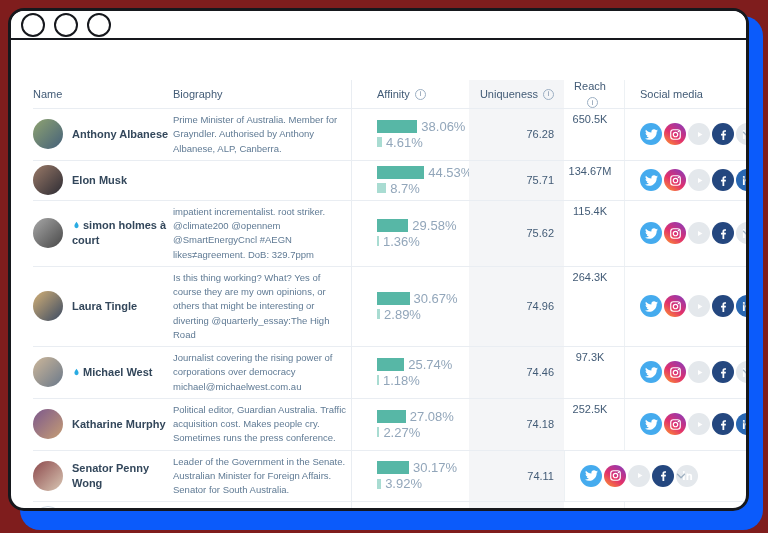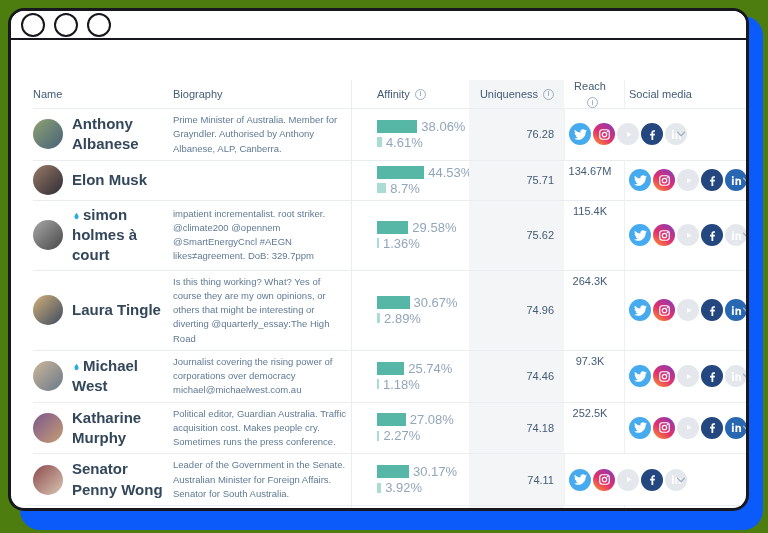--- a/index.html
+++ b/index.html
@@ -1,18 +1,18 @@
 <!DOCTYPE html>
 <html><head>
 <meta charset="utf-8">
 <style>
   * { margin:0; padding:0; box-sizing:border-box; }
   html,body { background:#ffffff; }
   body { font-family:"Liberation Sans", sans-serif; }
-  .stage { position:relative; width:768px; height:533px; background:#4d7c0f; overflow:hidden; }
+  .stage { position:relative; width:768px; height:533px; background:#7f1d1d; overflow:hidden; }
 
   .backdrop { position:absolute; left:20px; top:16px; width:743px; height:514px;
               border-radius:20px; background:#0b5bfb; }
 
   .window { position:absolute; left:8px; top:8px; width:741px; height:503px;
             background:#fff; border:3px solid #16181d; border-radius:16px; overflow:hidden; }
 
   .titlebar { height:29px; border-bottom:2px solid #16181d; display:flex; align-items:center;
               padding-left:10px; gap:9px; background:#fff; }
   .tl-circle { width:24px; height:24px; border:2px solid #16181d; border-radius:50%; background:#fff; }
@@ -22,36 +22,36 @@
   .tbl { margin-left:22px; width:723px; }
   .grid-row { display:grid; grid-template-columns:140px 178px 118px 95px 60px 114px 18px; }
 
   .hdr { color:#425b76; font-size:11px; }
   .hdr .cell { display:flex; align-items:center; height:28px; }
   .cell { display:flex; align-items:center; }
 
   .c-affinity  { border-left:1px solid #e9edf2; padding-left:25px; }
   .c-uniq      { background:#f4f5f7; justify-content:flex-end; padding-right:10px; }
   .c-reach     { justify-content:space-between; padding-right:8px;flex-direction:column; }
-  .c-social    { border-left:1px solid #edf1f4; padding-left:4px; gap:2px; }
+  .c-social    { border-left:1px solid #edf1f4; padding-left:15px; gap:2px; }
   .c-chevron   { justify-content:center; }
 
   .info-i { display:inline-flex; align-items:center; justify-content:center;
             width:11px; height:11px; border:1px solid #9cafc3; border-radius:50%;
             color:#8094aa; font-size:8px; line-height:1; margin-left:5px; font-style:normal; }
 
   .row { border-top:1px solid #e9edf2; }
   .tbl { border-bottom:1px solid #e9edf2; }
   .row .cell { padding-top:4px; padding-bottom:4px; }
 
   .namecell { gap:9px; }
   .avatar { width:30px; height:30px; border-radius:50%; flex:0 0 30px; }
   .avatar.initial { display:flex; align-items:center; justify-content:center;
                     background:#fff; border:1px solid #ccd6df; color:#6b7d92; font-size:13px; }
-  .pname { font-weight:bold; font-size:15px; color:#33475b; line-height:1.35; }
+  .pname { font-weight:bold; font-size:11px; color:#33475b; line-height:1.35; }
   .drop { display:inline-block; width:9px; height:11px; vertical-align:-1px; margin-right:2px; }
 
   .bio { font-size:9.5px; line-height:1.5; color:#5f7a94; }
 
   .bars { display:flex; flex-direction:column; gap:1px; }
   .bar-line { display:flex; align-items:center; gap:4px; }
   .bar { background:#57b7a6; height:13px; }
   .bar.secondary { background:#a9dcd2; height:10px; }
   .bar-label { font-size:13px; color:#92a6ba; }
 
@@ -123,20 +123,23 @@
                   </div>
                   <div class="bar-line">
                     <div class="bar secondary" style="width: 4.8866px;"></div>
                     <span class="bar-label">4.61%</span>
                   </div>
                 </div>
               </div>
               <div class="cell c-uniq">
                 <span class="val">76.28</span>
               </div>
+              <div class="cell c-reach">
+                <span class="val">650.5K</span>
+              </div>
               <div class="cell c-social">
                 <span class="soc tw">
                   <svg viewBox="0 0 24 24">
                     <path fill="#fff" d="M23.953 4.57a10 10 0 01-2.825.775 4.958 4.958 0 002.163-2.723c-.951.555-2.005.959-3.127 1.184a4.92 4.92 0 00-8.384 4.482C7.69 8.095 4.067 6.13 1.64 3.162a4.822 4.822 0 00-.666 2.475c0 1.71.87 3.213 2.188 4.096a4.904 4.904 0 01-2.228-.616v.06a4.923 4.923 0 003.946 4.827 4.996 4.996 0 01-2.212.085 4.936 4.936 0 004.604 3.417 9.867 9.867 0 01-6.102 2.105c-.39 0-.779-.023-1.17-.067a13.995 13.995 0 007.557 2.209c9.053 0 13.998-7.496 13.998-13.985 0-.21 0-.42-.015-.63A9.935 9.935 0 0024 4.59z"></path>
                   </svg>
                 </span>
                 <span class="soc ig">
                   <svg viewBox="0 0 24 24">
                     <rect x="3.2" y="3.2" width="17.6" height="17.6" rx="5" fill="none" stroke="#fff" stroke-width="2.2"></rect>
                     <circle cx="12" cy="12" r="4.1" fill="none" stroke="#fff" stroke-width="2.2"></circle>

